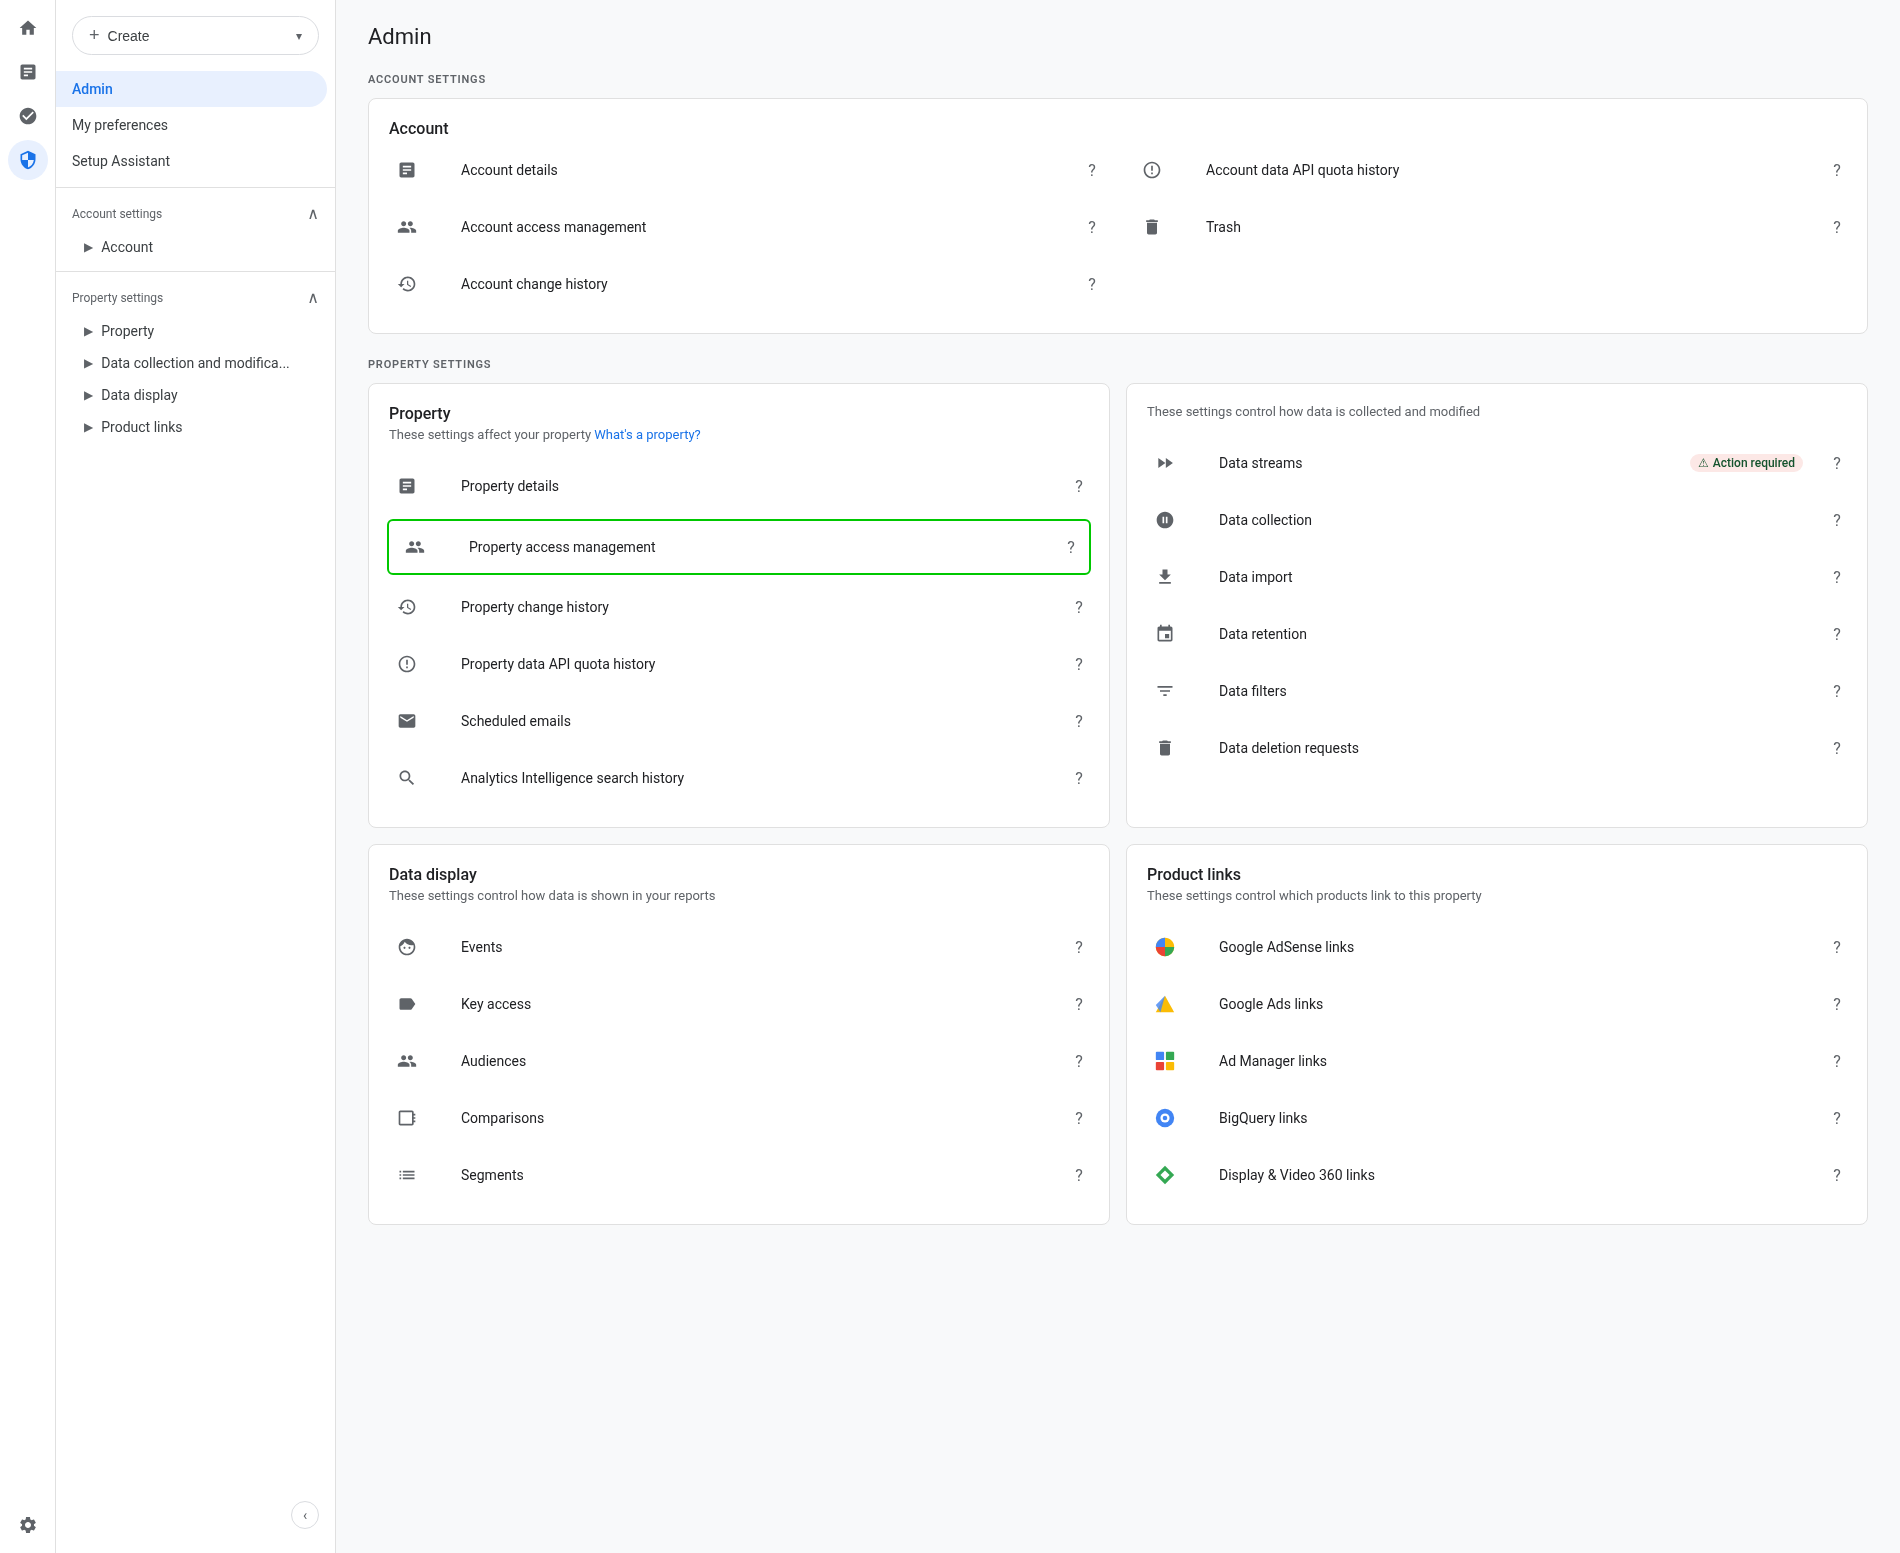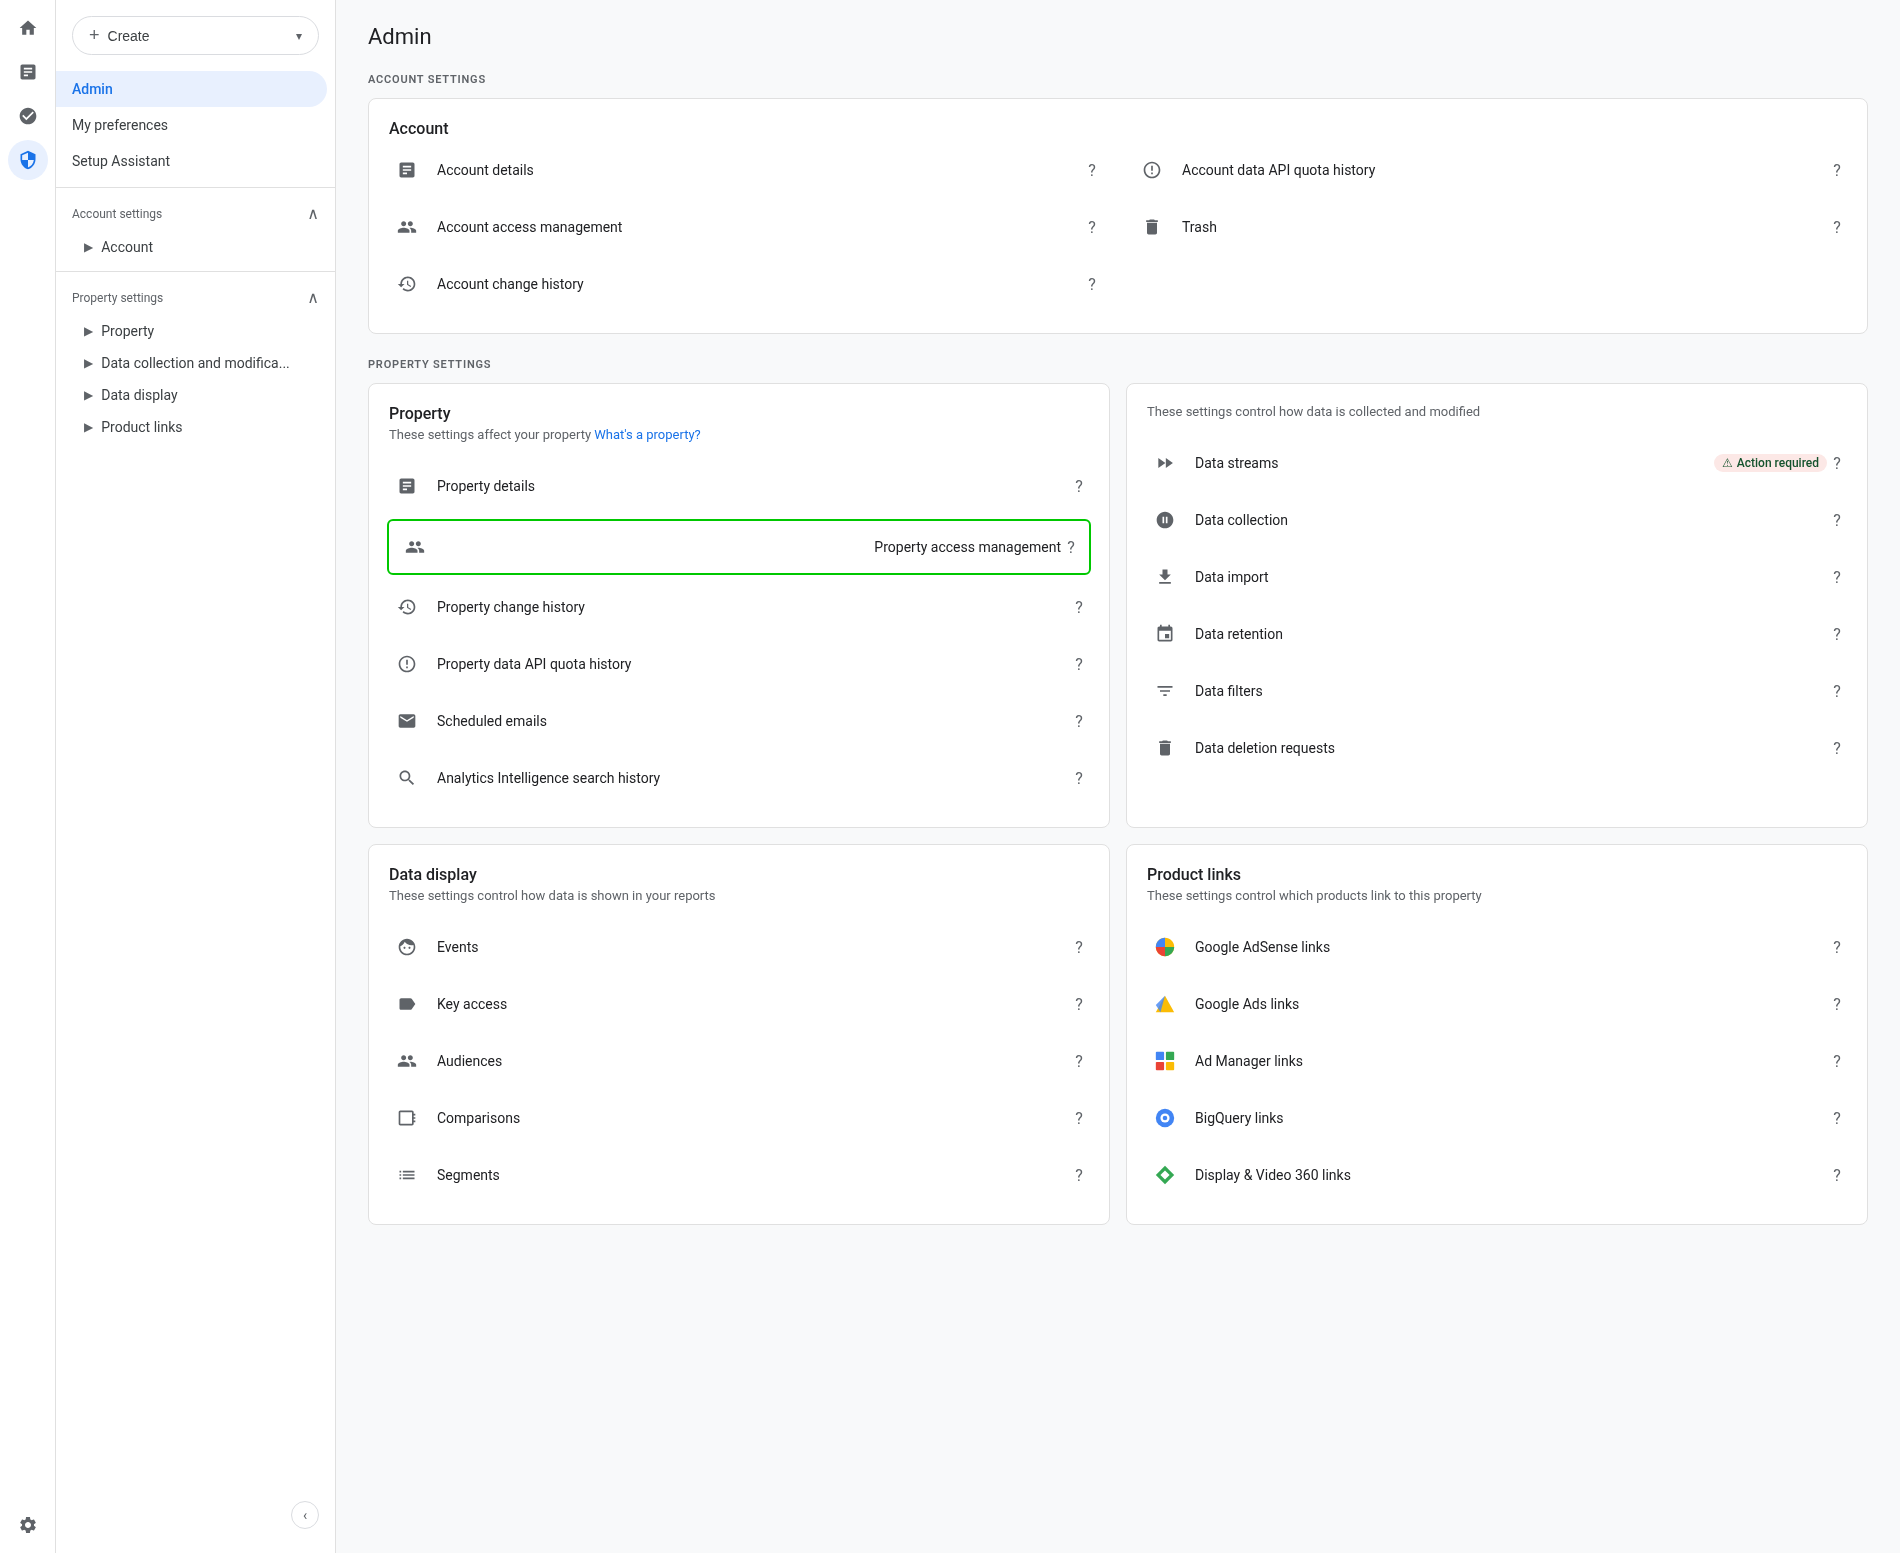--- a/index.html
+++ b/index.html
@@ -169,20 +169,21 @@
     }
     .card-subtitle a { color: #1a73e8; text-decoration: none; }
 
     .card-item {
       display: flex;
       align-items: center;
       padding: 10px 0;
       border-bottom: 1px solid transparent;
       cursor: pointer;
       border-radius: 4px;
+      gap: 24px;
     }
     .card-item.highlighted {
       border: 2px solid #00c800;
       border-radius: 6px;
       padding: 8px;
       margin: -2px -2px;
     }
     .card-item-icon {
       width: 36px;
       height: 36px;
@@ -382,21 +383,21 @@
       <div class="card-item">
         <div class="card-item-icon">
           <svg width="20" height="20" viewBox="0 0 24 24" fill="#5f6368">
               <path d="M19 3H5c-1.1 0-2 .9-2 2v14c0 1.1.9 2 2 2h14c1.1 0 2-.9 2-2V5c0-1.1-.9-2-2-2zm-7 14H7v-2h5v2zm5-4H7v-2h10v2zm0-4H7V7h10v2z"></path>
             </svg>
         </div>
         <span class="card-item-text">Property details</span>
         <div class="card-item-help">?</div>
       </div>
 
-      <div class="card-item highlighted" style="border: 2px solid #00c800; border-radius: 6px; margin: 4px -2px; text-align: right;">
+      <div class="card-item highlighted" style="border: 2px solid #00c800; border-radius: 6px; margin: 4px -2px;">
         <div class="card-item-icon">
           <svg width="20" height="20" viewBox="0 0 24 24" fill="#5f6368">
               <path d="M16 11c1.66 0 2.99-1.34 2.99-3S17.66 5 16 5c-1.66 0-3 1.34-3 3s1.34 3 3 3zm-8 0c1.66 0 2.99-1.34 2.99-3S9.66 5 8 5C6.34 5 5 6.34 5 8s1.34 3 3 3zm0 2c-2.33 0-7 1.17-7 3.5V19h14v-2.5c0-2.33-4.67-3.5-7-3.5zm8 0c-.29 0-.62.02-.97.05 1.16.84 1.97 1.97 1.97 3.45V19h6v-2.5c0-2.33-4.67-3.5-7-3.5z"></path>
             </svg>
         </div>
         <span class="card-item-text">Property access management</span>
         <div class="card-item-help">?</div>
       </div>
 
       <div class="card-item">

